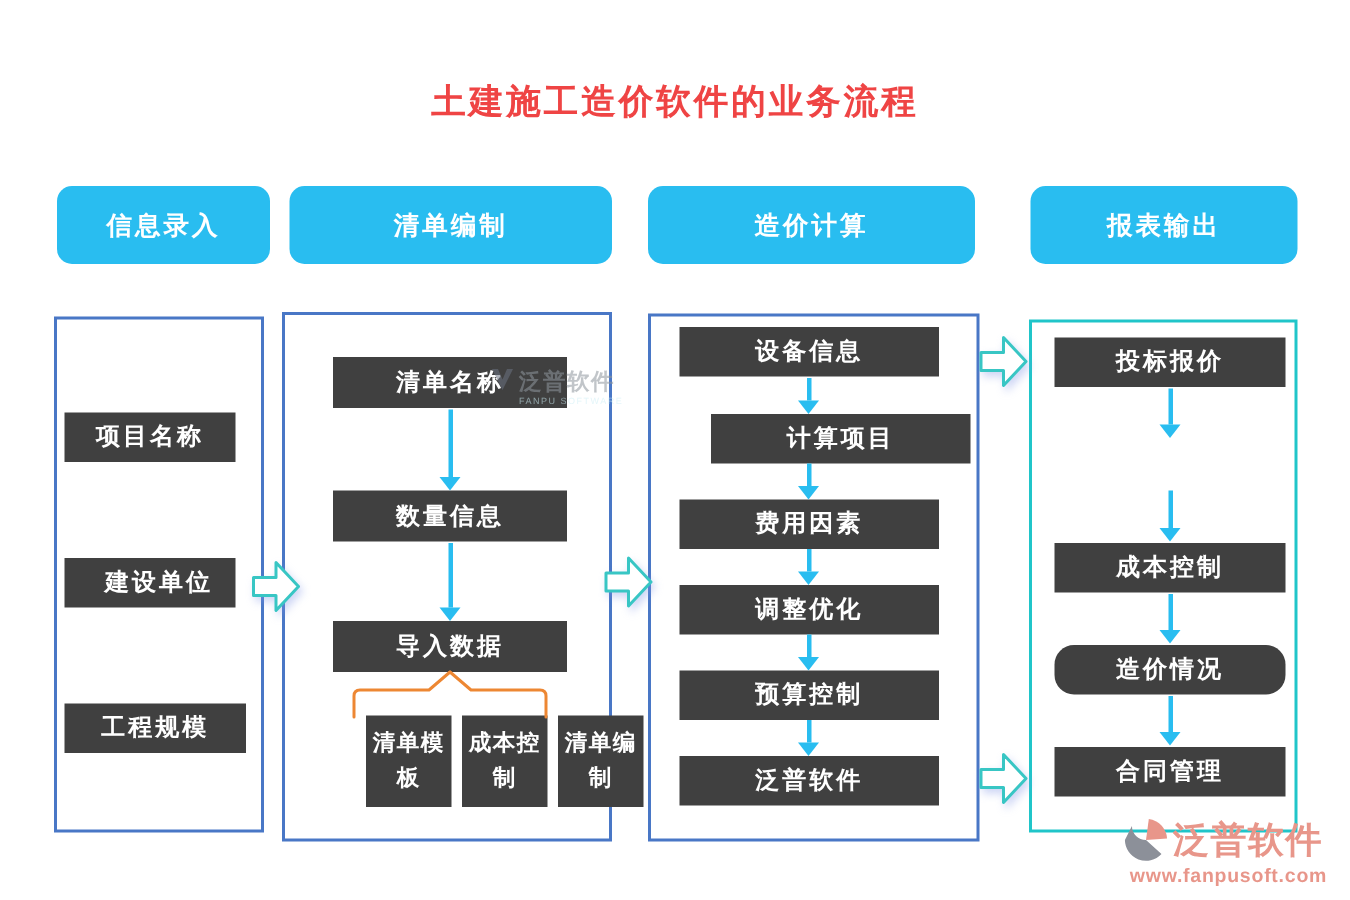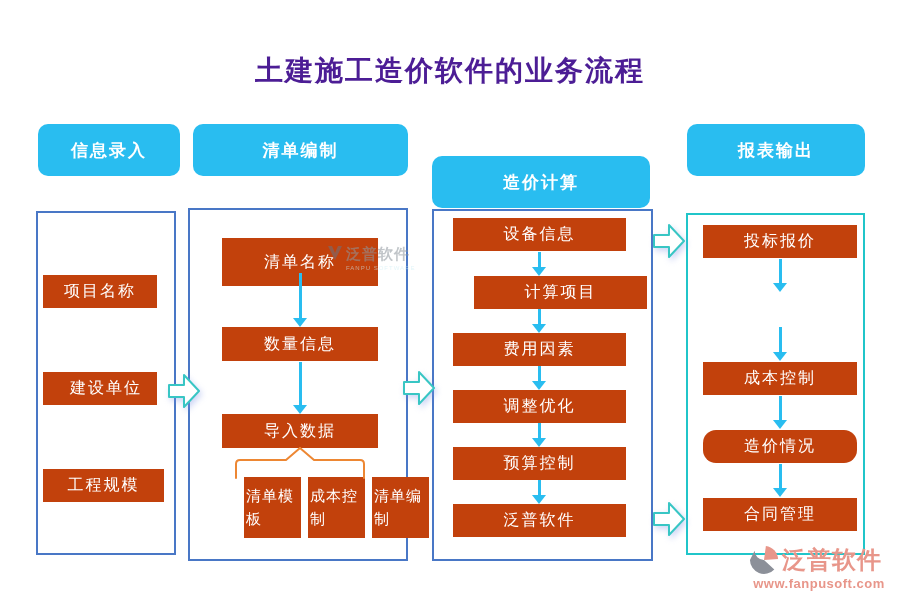--- a/index.html
+++ b/index.html
@@ -2,32 +2,32 @@
 <html><head>
 <meta charset="utf-8">
 <style>
   html,body{margin:0;padding:0;background:#fff;}
   .canvas{
     position:relative;width:900px;height:600px;background:#fff;overflow:hidden;
     font-family:"Liberation Sans","DejaVu Sans",sans-serif;
   }
   .title{
     position:absolute;left:0;top:52px;width:900px;text-align:center;
-    font-size:28px;font-weight:bold;color:#4c1d95;letter-spacing:2px;
+    font-size:23px;font-weight:bold;color:#ef4444;letter-spacing:2px;
   }
   .hdr{
     position:absolute;height:52px;border-radius:10px;background:#29bdf0;
     display:flex;align-items:center;justify-content:center;
     color:#fff;font-size:17px;font-weight:bold;letter-spacing:2px;
   }
   .container{position:absolute;background:#fff;border:2px solid #4977c6;box-sizing:border-box;}
   .container.teal{border-color:#20c5c9;}
   .cbox{
-    position:absolute;background:#c2410c;color:#fff;font-weight:normal;
-    display:flex;align-items:center;justify-content:center;
+    position:absolute;background:#404040;color:#fff;font-weight:bold;
+    display:flex;align-items:center;justify-content:center;text-align:center;
     font-size:16px;letter-spacing:2px;box-sizing:border-box;
   }
   .cbox.small{font-size:15px;letter-spacing:1px;line-height:1.5;padding:4px 2px;word-break:break-all;margin-left:37px;}
   .va{position:absolute;display:flex;flex-direction:column;align-items:center;width:14px;}
   .va-line{width:3px;flex:1;background:#29bdf0;}
   .va-head{width:0;height:0;border-left:7px solid transparent;border-right:7px solid transparent;border-top:9px solid #29bdf0;}
   .block-arrow{position:absolute;width:34px;height:40px;filter:drop-shadow(2px 3px 3px rgba(130,150,230,.40));}
   .wm{
     position:absolute;left:327px;top:245px;display:flex;align-items:flex-start;gap:3px;opacity:.55;
   }
@@ -41,33 +41,33 @@
 </style>
 </head>
 <body>
 
 <div class="canvas">
 
   <div class="title">土建施工造价软件的业务流程</div>
 
   <div class="hdr" style="left:38px;top:124px;width:142px;">信息录入</div>
   <div class="hdr" style="left:193px;top:124px;width:215px;">清单编制</div>
-  <div class="hdr" style="left:432px;top:124px;width:218px;margin-top:32px;">造价计算</div>
+  <div class="hdr" style="left:432px;top:124px;width:218px;">造价计算</div>
   <div class="hdr" style="left:687px;top:124px;width:178px;">报表输出</div>
 
   <div class="container" style="left:36px;top:211px;width:140px;height:344px;"></div>
   <div class="container" style="left:188px;top:208px;width:220px;height:353px;"></div>
   <div class="container" style="left:432px;top:209px;width:221px;height:352px;"></div>
   <div class="container teal" style="left:686px;top:213px;width:179px;height:342px;"></div>
 
   <div class="cbox" style="left:43px;top:275px;width:114px;height:33px;">项目名称</div>
   <div class="cbox" style="left:43px;top:372px;width:114px;height:33px;padding-left:12px;">建设单位</div>
   <div class="cbox" style="left:43px;top:469px;width:121px;height:33px;">工程规模</div>
 
-  <div class="cbox" style="left:222px;top:238px;width:156px;height:48px;">清单名称</div>
+  <div class="cbox" style="left:222px;top:238px;width:156px;height:34px;">清单名称</div>
   <div class="cbox" style="left:222px;top:327px;width:156px;height:34px;">数量信息</div>
   <div class="cbox" style="left:222px;top:414px;width:156px;height:34px;">导入数据</div>
   <div class="cbox small" style="left:207px;top:477px;width:57px;height:61px;">清单模板</div>
   <div class="cbox small" style="left:271px;top:477px;width:57px;height:61px;">成本控制</div>
   <div class="cbox small" style="left:335px;top:477px;width:57px;height:61px;">清单编制</div>
 
   <div class="va" style="left:293px;top:273px;height:54px;">
       <div class="va-line"></div>
       <div class="va-head"></div>
     </div>

